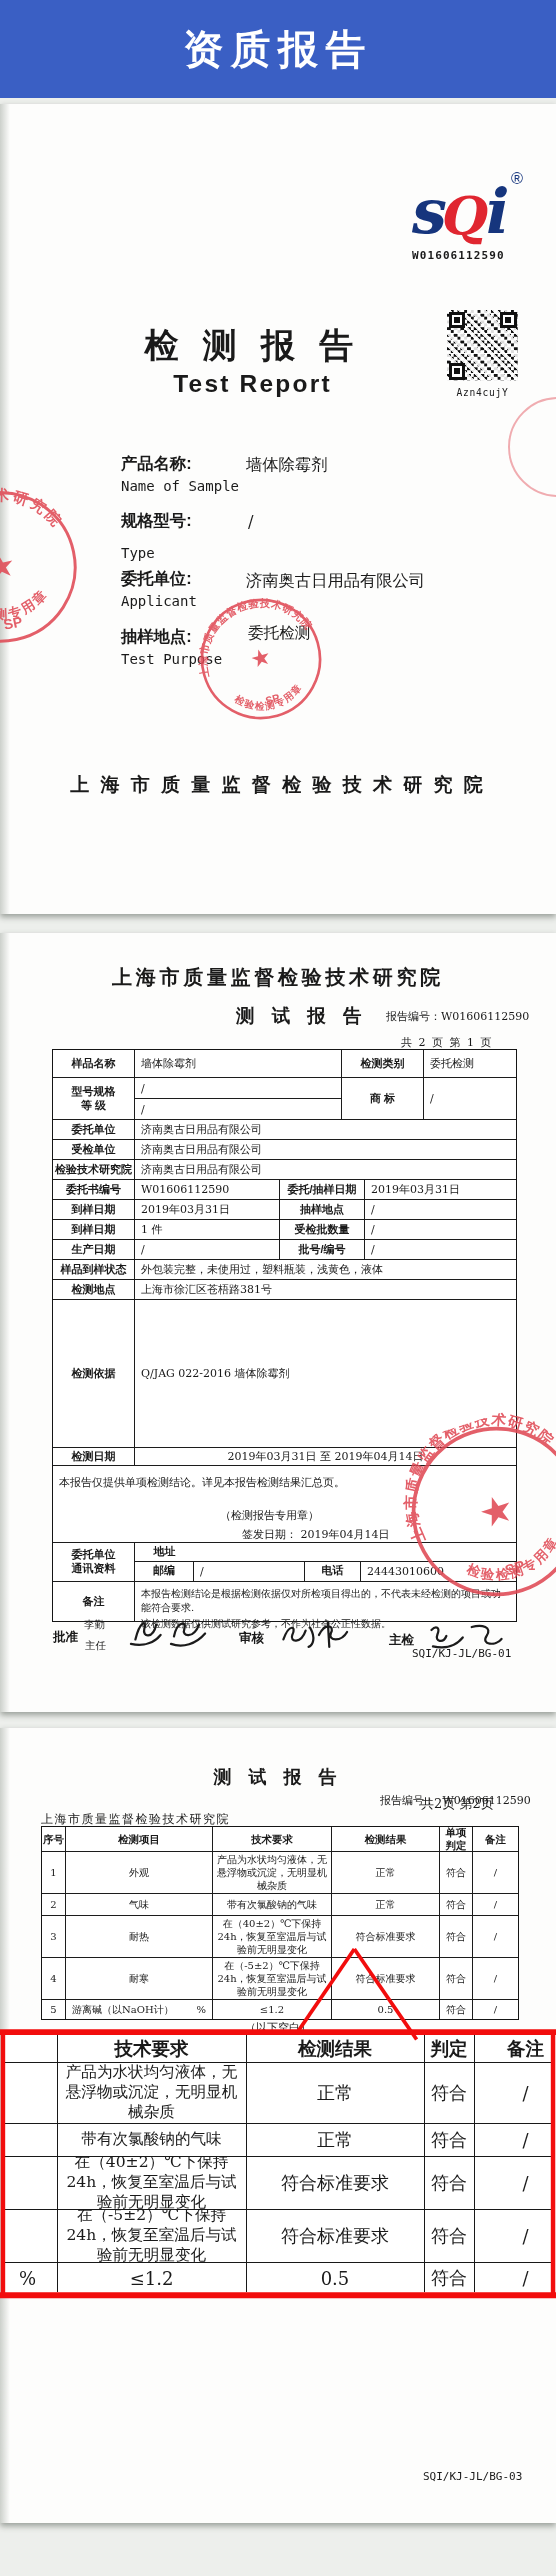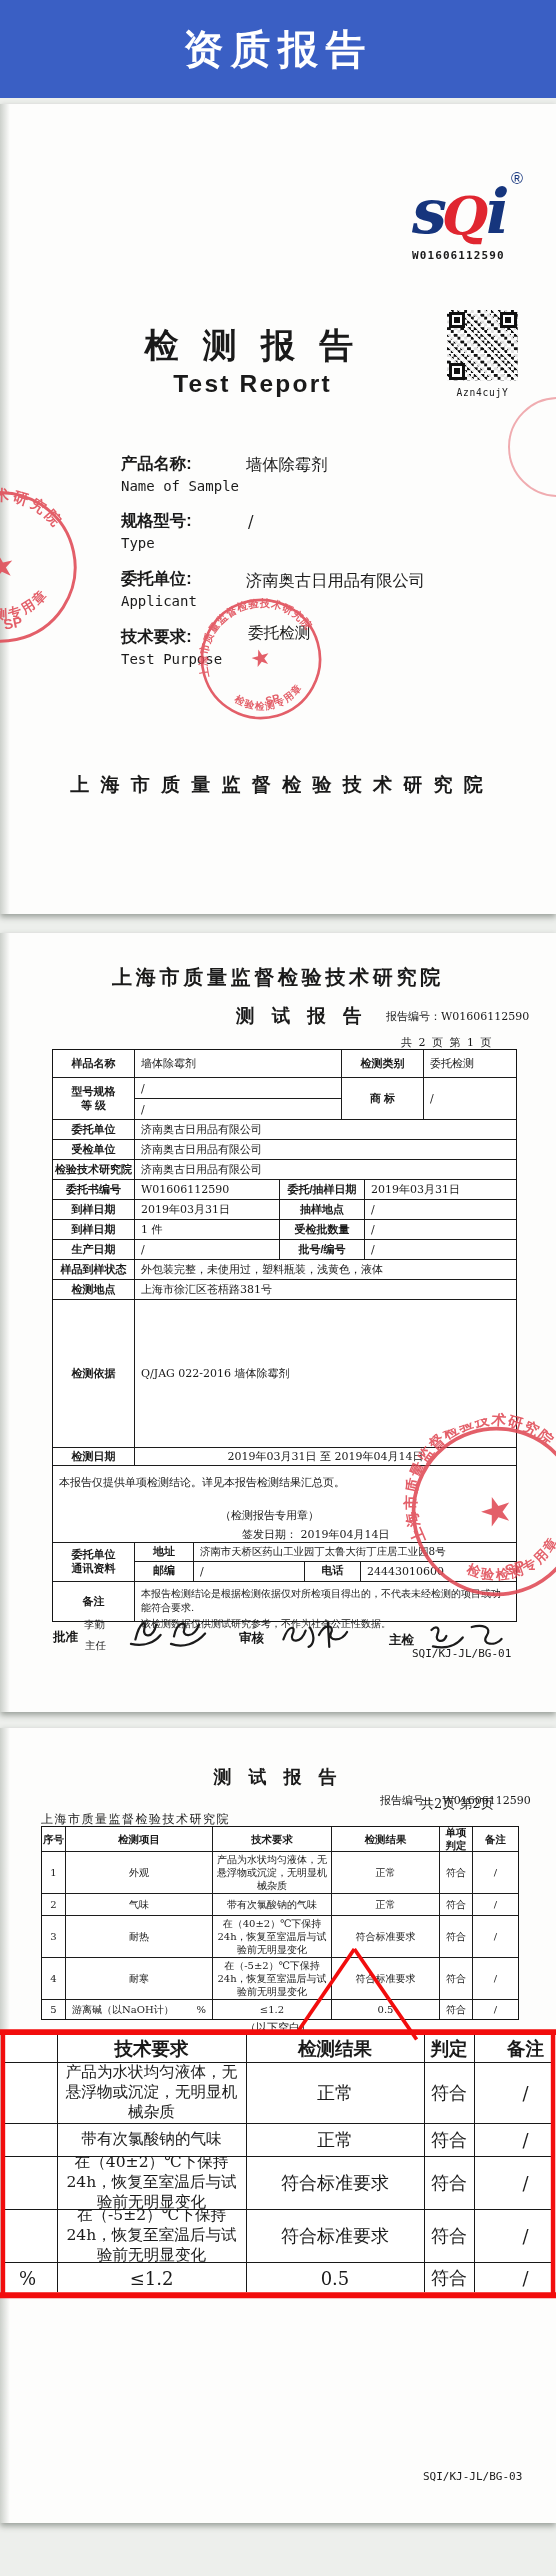--- a/index.html
+++ b/index.html
@@ -75,32 +75,32 @@
   <div class="abs mn ctr" style="left:447px;top:283px;width:71px;font-size:9.6px;letter-spacing:0.7px">Azn4cujY</div>
 
   <div class="abs" style="left:121px;top:349px">
     <div class="b" style="font-size:16.3px">产品名称:</div>
     <div class="mn" style="font-size:14px;margin-top:3px">Name of Sample</div>
   </div>
   <div class="abs sf" style="left:246px;top:350px;font-size:16.3px">墙体除霉剂</div>
 
   <div class="abs" style="left:121px;top:406px">
     <div class="b" style="font-size:16.3px">规格型号:</div>
-    <div class="mn" style="font-size:14px;margin-top:3px">Type</div>
+    <div class="mn" style="font-size:14px;margin-top:13px">Type</div>
   </div>
   <div class="abs sf" style="left:248px;top:408px;font-size:16.3px">/</div>
 
   <div class="abs" style="left:121px;top:464px">
     <div class="b" style="font-size:16.3px">委托单位:</div>
     <div class="mn" style="font-size:14px;margin-top:3px">Applicant</div>
   </div>
   <div class="abs sf" style="left:246px;top:466px;font-size:16.3px">济南奥古日用品有限公司</div>
 
   <div class="abs" style="left:121px;top:522px">
-    <div class="b" style="font-size:16.3px">技术要求:</div>
+    <div class="b" style="font-size:16.3px">抽样地点:</div>
     <div class="mn" style="font-size:14px;margin-top:3px">Test Purpose</div>
   </div>
   <div class="abs sf" style="left:248px;top:519px;font-size:15.6px">委托检测</div>
 
   <svg class="stamp" style="left:-82px;top:380px;transform:rotate(-12deg)" width="166" height="166" viewBox="0 0 224 224">
     <defs>
       <path id="a1t" d="M 22 112 A 90 90 0 1 1 202 112"></path>
       <path id="a1b" d="M 44 146 A 82 82 0 0 0 180 146"></path>
     </defs>
     <circle cx="112" cy="112" r="100" fill="none" stroke="#e04a55" stroke-width="4"></circle>
@@ -216,21 +216,20 @@
         <div class="abs sf" style="left:167px;top:42px;font-size:11px">（检测报告专用章）</div>
         <div class="abs sf" style="left:189px;top:61px;font-size:11px">签发日期：  2019年04月14日</div>
       </div>
     </div>
     <div class="trow" style="height:39px">
       <div class="tc tl" style="width:82px">委托单位
 通讯资料</div>
       <div style="width:381px;display:flex;flex-direction:column;box-sizing:border-box">
         <div style="height:19px;display:flex;border-bottom:0.7px solid #1c1c1c;box-sizing:border-box">
           <div class="tc tl" style="width:59px;font-size:11px">地址</div>
-          <div class="tc tv" style="width:321px;font-size:10.4px">济南市天桥区药山工业园丁太鲁大街丁庄居工业园8号</div>
         </div>
         <div style="height:18.5px;display:flex">
           <div class="tc tl" style="width:59px;font-size:11px">邮编</div>
           <div class="tc tv" style="width:111px">/</div>
           <div class="tc tl" style="width:56px;font-size:11px">电话</div>
           <div class="tc tv" style="width:154px">24443010600</div>
         </div>
       </div>
     </div>
     <div class="trow" style="height:39px">

